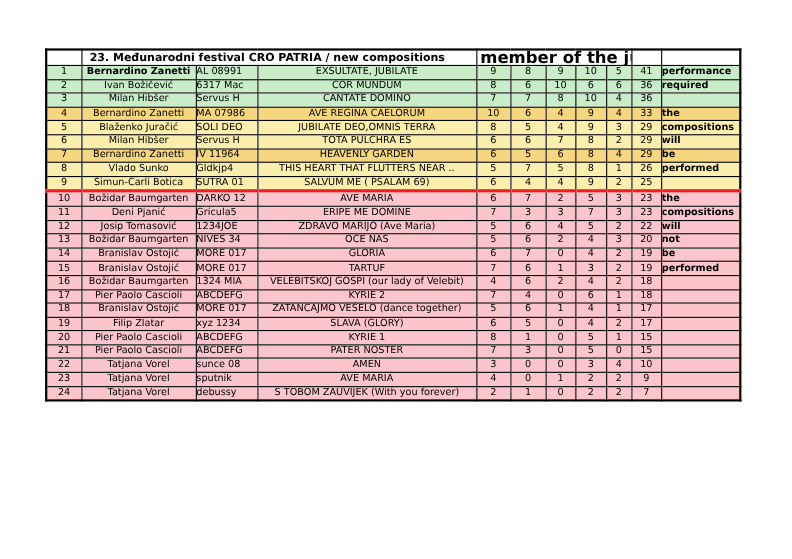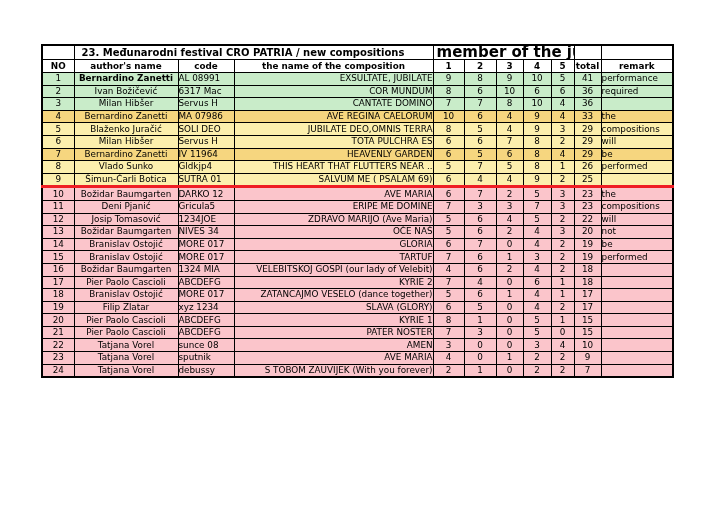--- a/index.html
+++ b/index.html
@@ -43,24 +43,24 @@
   }
   th.jury-group-cell {
     text-align: left;
     font-size: 15px;
     padding-left: 3px;
   }
   
   .col-no { text-align: center; }
   .col-author { text-align: center; padding-left: 3px; }
   .col-code { text-align: left; padding-right: 4px; }
-  .col-composition { text-align: right; padding-left: 3px; white-space: pre; }
+  .col-composition { text-align: center; padding-left: 3px; white-space: pre; }
   .col-scores-0, .col-scores-1, .col-scores-2, .col-scores-3, .col-scores-4,
   .col-total { text-align: center; }
-  .col-remark { text-align: left; padding-left: 2px; font-weight: normal; }
+  .col-remark { text-align: left; padding-left: 2px; font-weight: bold; }
   .bold { font-weight: bold; }
   
   tr.band-green td  { background: #c9ecc9; }
   tr.band-yellow td { background: #fcefad; }
   tr.band-gold td   { background: #f6d67f; }
   tr.band-pink td   { background: #fbc5cb; }
   tr.red-below td   { border-bottom: 3px solid #ef1e24; }
 </style>
 </head>
 <body>
@@ -81,33 +81,20 @@
         <col style="width:72px">
     </colgroup>
     <thead>
       <tr class="hrow1">
         <th></th>
         <th colspan="3" class="title-cell">23. Međunarodni festival CRO PATRIA / new compositions</th>
         <th colspan="5" class="jury-group-cell">member of the jury no.</th>
         <th></th>
         <th></th>
       </tr>
-      <tr class="hrow2">
-        <th>NO</th>
-        <th>author's name</th>
-        <th>code</th>
-        <th>the name of the composition</th>
-        <th>1</th>
-        <th>2</th>
-        <th>3</th>
-        <th>4</th>
-        <th>5</th>
-        <th>total</th>
-        <th>remark</th>
-      </tr>
     </thead>
     <tbody>
         <tr class="band-green">
           <td class="col-no">1</td>
           <td class="col-author bold">Bernardino Zanetti</td>
           <td class="col-code">AL 08991</td>
           <td class="col-composition">EXSULTATE, JUBILATE</td>
           <td class="col-scores-0">9</td>
           <td class="col-scores-1">8</td>
           <td class="col-scores-2">9</td>

